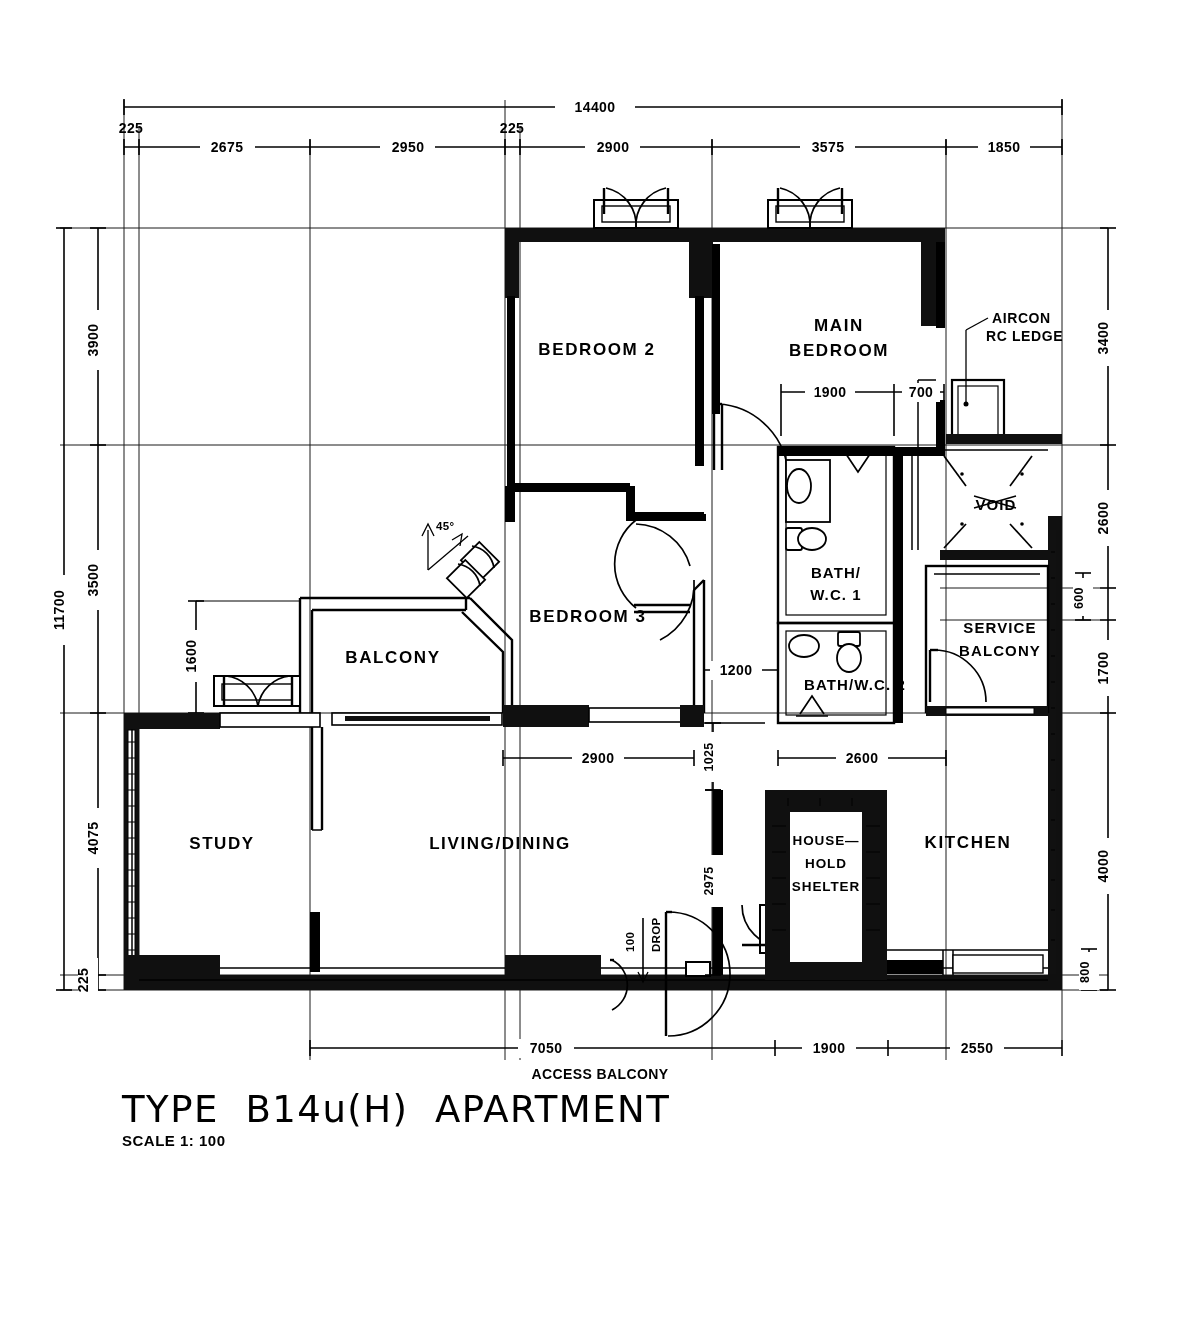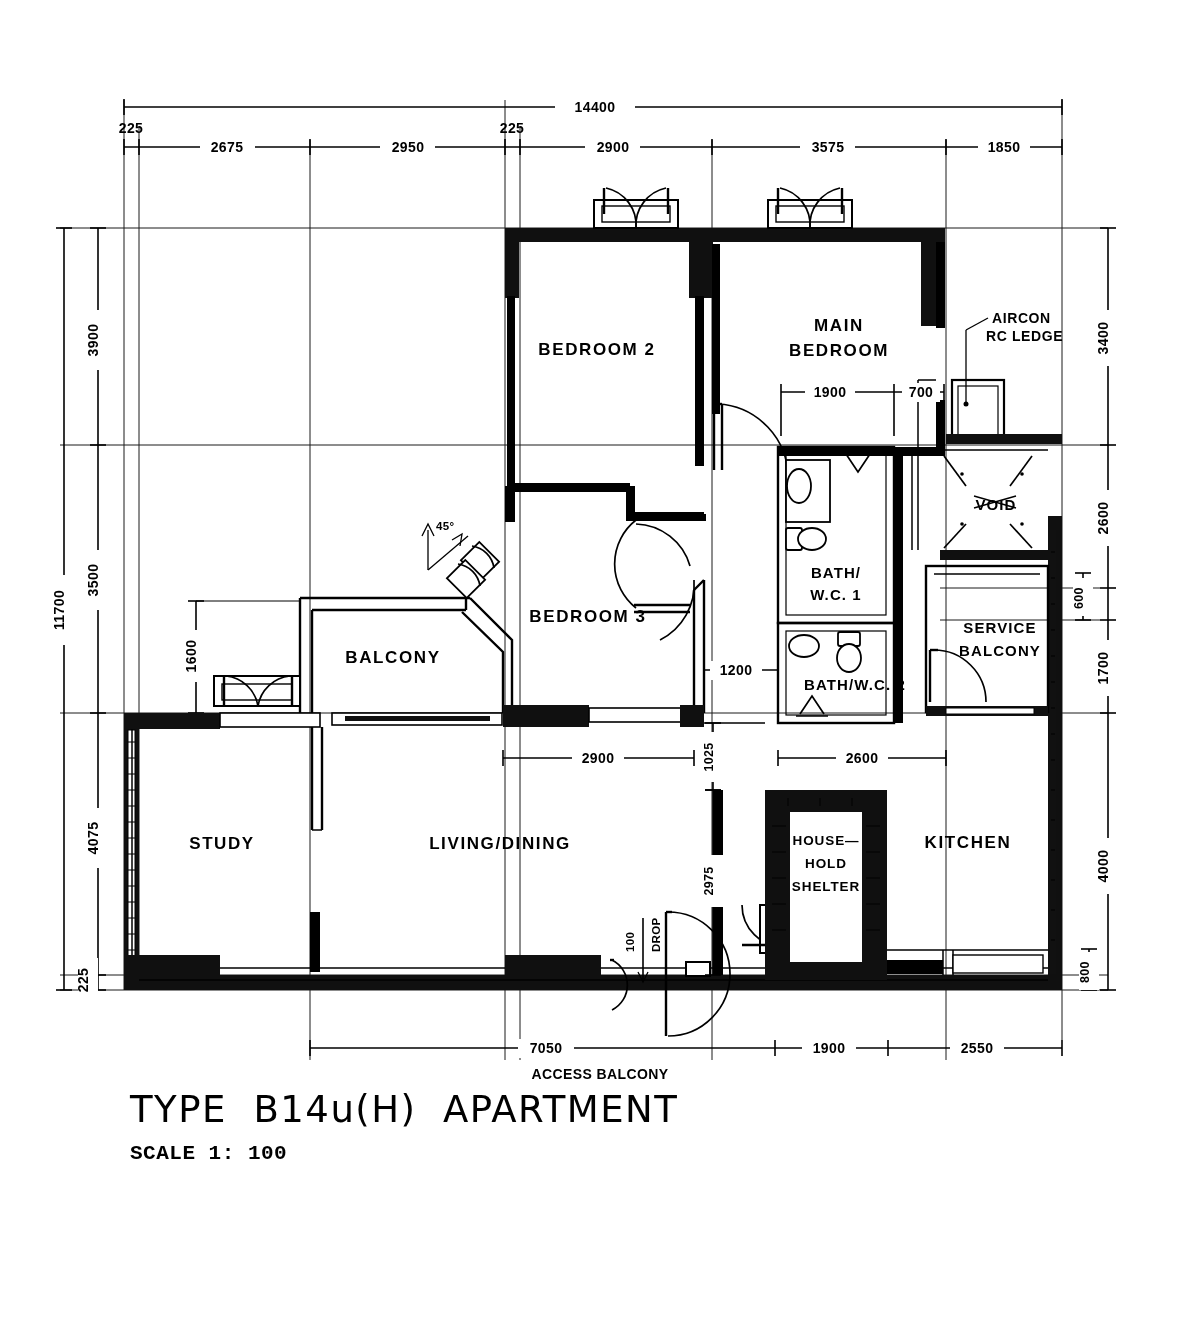--- a/index.html
+++ b/index.html
@@ -6,36 +6,36 @@
   body{
     width:1200px;height:1319px;position:relative;overflow:hidden;
     font-family:"Liberation Sans", sans-serif;
     color:#000;
     -webkit-font-smoothing:antialiased;
   }
   #plan-root{position:absolute;inset:0;}
   svg#floorplan{position:absolute;top:0;left:0;width:1200px;height:1319px;}
 
   .title-block{
-    position:absolute;left:130px;top:1090px;width:700px;
+    position:absolute;left:122px;top:1090px;width:700px;
   }
   .title-line{
     font-family:"DejaVu Sans", sans-serif;
     font-size:37px;
     letter-spacing:1.5px;
     line-height:40px;
     font-weight:400;
     white-space:pre;
   }
   .scale-line{
-    font-family:Liberation Mono, monospace;
+    font-family:Liberation Sans, sans-serif;
     font-weight:bold;
-    font-size:21px;
+    font-size:15px;
     letter-spacing:0.5px;
-    margin-top:12px;
+    margin-top:2px;
   }
   
   text{font-family:"Liberation Sans", sans-serif;fill:#000;}
   .room-label{font-size:17px;font-weight:bold;letter-spacing:1.6px;text-anchor:middle;}
   .room-label-sm{font-size:15px;font-weight:bold;letter-spacing:1.1px;text-anchor:middle;}
   .room-label-xs{font-size:13.5px;font-weight:bold;letter-spacing:0.9px;text-anchor:middle;}
   .dim-text{font-size:14px;font-weight:bold;letter-spacing:0.4px;text-anchor:middle;}
   .dim-text-sm{font-size:12.5px;font-weight:bold;letter-spacing:0.3px;text-anchor:middle;}
   .note-text{font-size:14px;font-weight:bold;letter-spacing:0.6px;}
   .note-text-sm{font-size:11.5px;font-weight:bold;letter-spacing:0.3px;}

